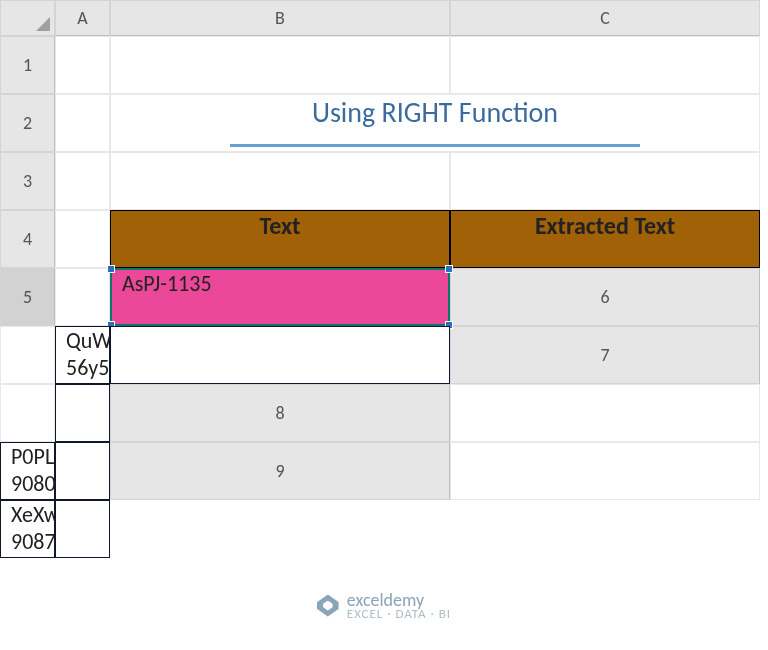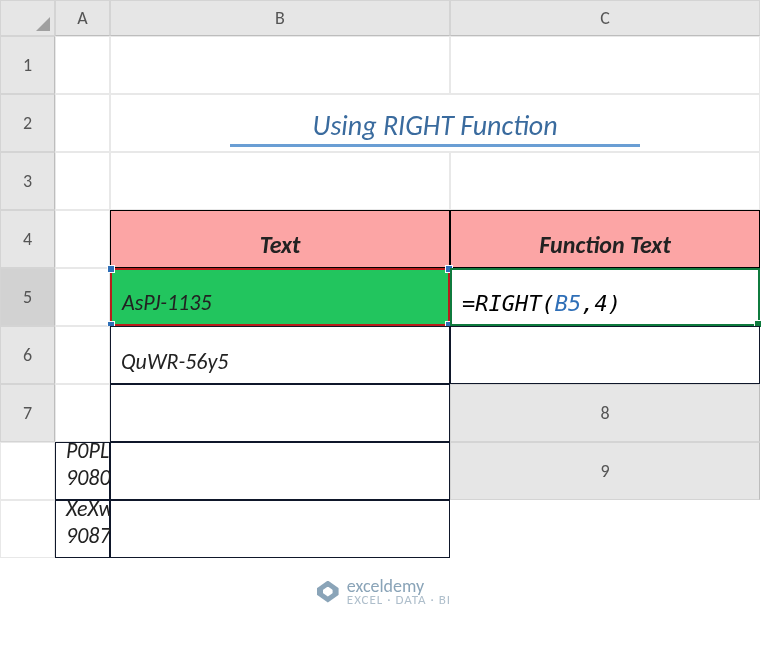--- a/index.html
+++ b/index.html
@@ -7,37 +7,37 @@
   
   .sheet { display: grid; grid-template-columns: 55px 55px 340px 310px; grid-template-rows: 36px repeat(9, 58px); }
   
   .hdr { background: #e6e6e6; border: 1px solid #d4d4d4; display: flex; align-items: center; justify-content: center; font-size: 18px; color: #555; }
   .hdr.corner { background: #e6e6e6; position: relative; }
   .hdr.corner::after { content: ""; position: absolute; right: 4px; bottom: 4px; border-style: solid; border-width: 0 0 14px 14px; border-color: transparent transparent #a0a0a0 transparent; }
   .hdr.col { border-bottom: 1px solid #bdbdbd; }
   .hdr.row { border-right: 1px solid #bdbdbd; }
   .hdr.active { background: #d2d2d2; }
   
-  .cell { border: 1px solid #e8e8e8; background: #fff; display: flex; align-items: flex-end; padding: 8px 10px; font-size: 22px; color: #222; position: relative; font-style: italic; }
+  .cell { border: 1px solid #e8e8e8; background: #fff; display: flex; align-items: flex-start; padding: 0 10px; font-size: 22px; color: #222; position: relative; }
   
   .title-cell { font-family: Calibri, Arial, sans-serif; font-size: 28px; color: #3a6b9e; justify-content: center; font-weight: 400; position: relative; }
   .title-underline { position: absolute; left: 50%; transform: translateX(-50%); bottom: 4px; width: 410px; height: 3px; background: #6a9ed4; }
   
-  .th { background: #fca5a5; font-weight: bold; font-size: 24px; justify-content: center; border: 1px solid #000; }
+  .th { background: #a16207; font-weight: bold; font-size: 24px; justify-content: center; border: 1px solid #000; }
   .td { border: 1px solid #0f172a; font-size: 22px; }
   
-  .b5-ref { border: 2px solid #b91c1c; background: #22c55e; }
+  .b5-ref { border: 2px solid #0f766e; background: #ec4899; }
   .b5-handle { position: absolute; width: 8px; height: 8px; background: #2f6fb7; border: 1px solid #fff; }
   
   .c5-edit { border: 2px solid #0f7b3e; background: #fff; font-family: Consolas, monospace; font-size: 22px; }
   .c5-edit .eq { color: #000; }
   .c5-edit .ref { color: #2f6fb7; }
   .c5-handle { position: absolute; width: 8px; height: 8px; background: #0f7b3e; border: 1px solid #fff; right: -4px; bottom: -4px; }
   
-  .watermark { position: absolute; left: 50%; transform: translateX(-50%); bottom: 44px; display: flex; align-items: center; gap: 8px; color: #8aa4b8; font-size: 18px; }
+  .watermark { position: absolute; left: 50%; transform: translateX(-50%); bottom: 30px; display: flex; align-items: center; gap: 8px; color: #8aa4b8; font-size: 18px; }
   .watermark .logo { width: 22px; height: 22px; background: #8aa4b8; clip-path: polygon(50% 0, 100% 35%, 100% 65%, 50% 100%, 0 65%, 0 35%); position: relative; display:flex; align-items:center; justify-content:center;}
   .watermark .logo::after{ content:""; width:10px; height:10px; background:#fff; clip-path: polygon(50% 0, 100% 35%, 100% 65%, 50% 100%, 0 65%, 0 35%);}
   .watermark .sub { font-size: 13px; letter-spacing: 1px; color:#aebecb; display:block; margin-top:-2px;}
   .wm-text{ line-height:1;}
 </style>
 </head>
 <body>
 
 <div class="sheet">
   <div class="hdr corner"></div>
@@ -58,36 +58,30 @@
   </div>
 
   <div class="hdr row">3</div>
   <div class="cell"></div>
   <div class="cell"></div>
   <div class="cell"></div>
 
   <div class="hdr row">4</div>
   <div class="cell"></div>
   <div class="cell th">Text</div>
-  <div class="cell th">Function Text</div>
+  <div class="cell th">Extracted Text</div>
 
   <div class="hdr row active">5</div>
   <div class="cell"></div>
   <div class="cell td b5-ref">
     <span>AsPJ-1135</span>
     <div class="b5-handle" style="left:-5px; top:-5px;"></div>
     <div class="b5-handle" style="right:-5px; top:-5px;"></div>
     <div class="b5-handle" style="left:-5px; bottom:-5px;"></div>
     <div class="b5-handle" style="right:-5px; bottom:-5px;"></div>
-  </div>
-  <div class="cell td c5-edit">
-    <span>
-      <span class="eq">=RIGHT(</span><span class="ref">B5</span><span class="eq">,4)</span>
-    </span>
-    <div class="c5-handle"></div>
   </div>
 
   <div class="hdr row">6</div>
   <div class="cell"></div>
   <div class="cell td">QuWR-56y5</div>
   <div class="cell td"></div>
 
   <div class="hdr row">7</div>
   <div class="cell"></div>
   <div class="cell td"></div>

